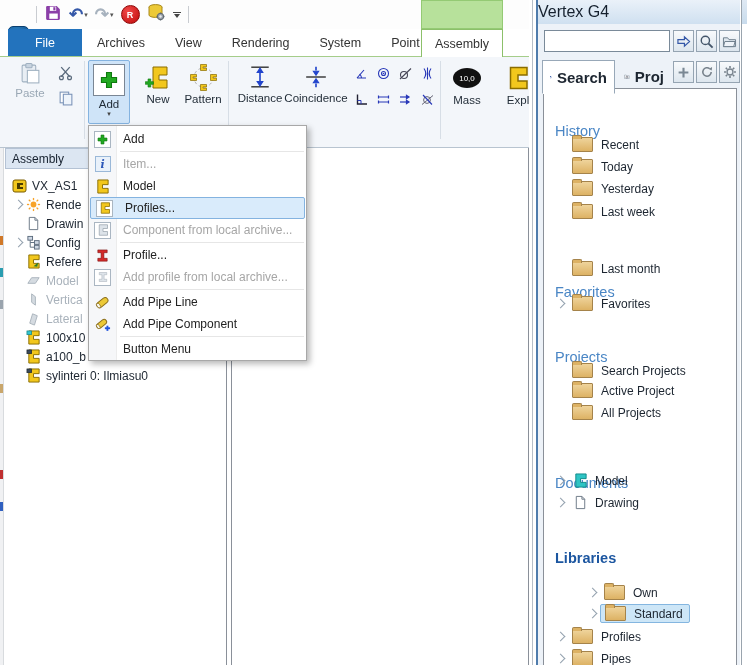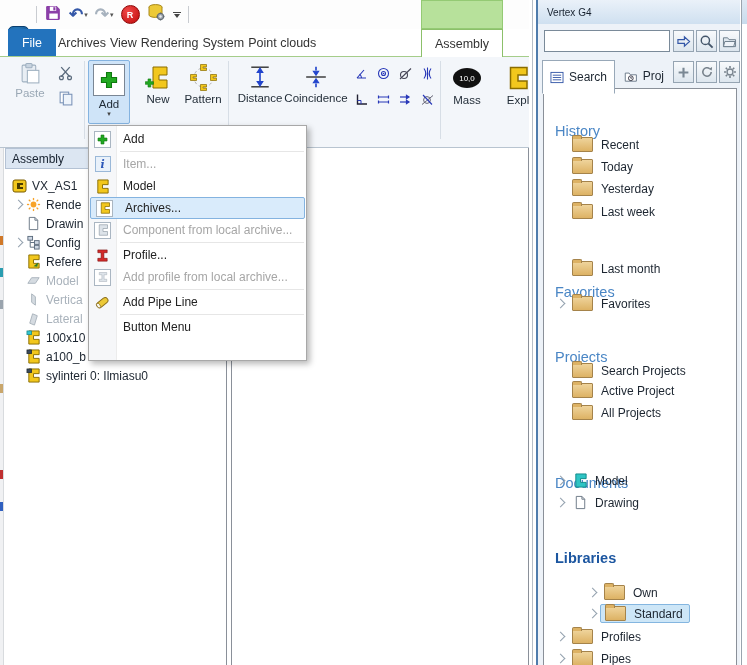--- a/index.html
+++ b/index.html
@@ -11,21 +11,21 @@
   .g4logo{width:19px;height:19px;background:radial-gradient(circle at 40% 35%,#2f86c8,#0d4f8b);border-radius:5px;color:#fff;font-size:8px;font-weight:bold;display:flex;align-items:center;justify-content:center;border:1px solid #0a3f70;margin-top:44px;}
   .undoglyph{font-size:17px;font-weight:bold;color:#3558a8;line-height:14px;}
   .redoglyph{font-size:17px;font-weight:bold;color:#a7b2be;line-height:14px;}
   .ddarrow{font-size:7px;color:#555;margin-left:1px;}
   .rbadge{width:17px;height:17px;border-radius:50%;background:radial-gradient(circle at 35% 30%,#f04848,#c00a0a);color:#fff;font-weight:bold;font-size:9px;display:flex;align-items:center;justify-content:center;border:1px solid #8e0606;}
   .custbtn{display:flex;flex-direction:column;align-items:center;gap:1px;}
   .custbtn .bar{width:8px;height:0;border-top:1.6px solid #444;}
   .tri-down{width:0;height:0;border-left:3.5px solid transparent;border-right:3.5px solid transparent;border-top:4px solid #444;}
   
   .tabrow{left:0;top:29px;width:529px;height:28px;background:#fff;border-bottom:1px solid #a5cd8a;display:flex;align-items:stretch;box-sizing:border-box;}
-  .tab{display:flex;align-items:center;justify-content:center;font-size:12.5px;padding:0 2px;color:#333;}
+  .tab{display:flex;align-items:center;justify-content:center;font-size:12.5px;padding:0 15px;color:#333;}
   .tab.file{background:#2373bd;color:#fff;min-width:44px;}
   .greenblock{left:421px;top:0;width:82px;height:29px;background:#b7e19b;border:1px solid #94ca74;box-sizing:border-box;}
   .tab.assembly{position:absolute;left:421px;top:29px;width:82px;height:28px;background:#fff;border:1px solid #8cc06a;border-bottom:none;box-sizing:border-box;z-index:2;}
   
   .ribbon{left:0;top:57px;width:529px;height:91px;background:#f3f6fa;border-bottom:1px solid #b8c4d0;box-sizing:border-box;overflow:hidden;}
   .rdiv{position:absolute;top:4px;width:1px;height:78px;background:#d7dee6;}
   .rbtn{position:absolute;display:flex;flex-direction:column;align-items:center;gap:2px;font-size:11.5px;color:#1f2a35;}
   .rbtn .lbl{white-space:nowrap;}
   .rbtn.gray{color:#9aa8b5;}
   .addbtn{background:#cfe4f8;border:1px solid #84b3e0;border-radius:2px;box-sizing:border-box;}
@@ -53,24 +53,24 @@
   .mi{position:relative;height:22px;display:flex;align-items:center;font-size:12px;color:#222;}
   .mi .mico{width:27px;display:flex;justify-content:center;flex:none;}
   .mi .mlbl{margin-left:7px;white-space:nowrap;}
   .mi.dis{color:#a6a6a6;}
   .mi.hl{margin:0 1px;border:1px solid #84b3e0;background:#d9ebfb;border-radius:2px;height:20px;}
   .msep{height:1px;background:#e6e6e6;margin:1px 2px 1px 31px;}
   .icobox{width:17px;height:17px;background:#fff;border:1px solid #aab6c2;display:flex;align-items:center;justify-content:center;box-sizing:border-box;}
   .iico{width:16px;height:16px;background:#e9f1fa;border:1px solid #9ab8d8;color:#2a56b8;font:italic bold 11px "DejaVu Serif",serif;display:flex;align-items:center;justify-content:center;box-sizing:border-box;}
   
   .browser{left:536px;top:0;width:204px;height:665px;background:#edf2f8;border-left:2px solid #4f7cac;box-sizing:border-box;}
-  .btitle{position:absolute;left:0;top:0;width:100%;height:24px;background:linear-gradient(#eaf1f9,#cfe0f0);display:flex;align-items:center;padding-left:9px;font-size:10px;color:#15202e;box-sizing:border-box;}
+  .btitle{position:absolute;left:0;top:0;width:100%;height:24px;background:linear-gradient(#eaf1f9,#cfe0f0);display:flex;align-items:center;font-size:16px;color:#15202e;box-sizing:border-box;}
   .searchbox{position:absolute;left:6px;top:30px;width:126px;height:22px;border:1px solid #7a8a99;background:#fff;font-size:12px;box-sizing:border-box;padding:0 4px;font-family:"Liberation Sans",sans-serif;}
   .ibtn{position:absolute;width:21px;height:22px;background:linear-gradient(#f8fafc,#dde6ee);border:1px solid #95a4b2;display:flex;align-items:center;justify-content:center;box-sizing:border-box;}
-  .btab{position:absolute;display:flex;align-items:center;gap:5px;font-size:12px;height:26px;padding:16px 7px;box-sizing:border-box;white-space:nowrap;overflow:hidden;}
+  .btab{position:absolute;display:flex;align-items:center;gap:5px;font-size:15px;height:26px;padding:16px 7px;box-sizing:border-box;white-space:nowrap;overflow:hidden;font-weight:bold;}
   .btab.active{background:#fff;border:1px solid #98a8b8;border-bottom:1px solid #fff;z-index:3;}
   .bcontent{position:absolute;left:5px;top:88px;width:194px;height:577px;background:#fff;border:1px solid #8a9099;border-bottom:none;box-sizing:border-box;overflow:hidden;}
   .sectitle{position:absolute;left:11px;font-size:14.5px;color:#4a86c5;margin-top:17px;}
   .sectitle.bold{font-weight:bold;color:#1c56a0;}
   .brow{position:absolute;display:flex;align-items:center;height:19px;font-size:12px;color:#1c2530;white-space:nowrap;}
   .brow .chevslot{width:16px;display:flex;justify-content:center;flex:none;}
   .folder{width:19px;height:13px;background:linear-gradient(#efd49c,#ddb264);border:1px solid #a5834a;border-radius:1px;position:relative;flex:none;margin-right:8px;}
   .folder::before{content:"";position:absolute;top:-3.5px;left:-1px;width:8px;height:3px;background:#ddb264;border:1px solid #a5834a;border-bottom:none;border-radius:2px 2px 0 0;}
   .selwrap{display:flex;align-items:center;background:#cde6f7;border:1px solid #84b6e0;border-radius:2px;padding:1px 6px 1px 2px;}
   .rsliver{left:741px;top:0;width:6px;height:665px;background:#fff;border-left:1px solid #9aa4ae;box-sizing:border-box;}
@@ -476,21 +476,21 @@
       <span class="mlbl">Model</span>
     </div>
     <div class="mi hl">
       <span class="mico">
           <span class="icobox">
             <svg width="12" height="12" viewBox="0 0 16 16">
               <path d="M3 1 h11 v5 h-6 v4 h6 v5 H3 z" fill="#f2c71d" stroke="#8a6d00"></path>
             </svg>
           </span>
         </span>
-      <span class="mlbl">Archives...</span>
+      <span class="mlbl">Profiles...</span>
     </div>
     <div class="mi dis">
       <span class="mico">
           <span class="icobox">
             <svg width="12" height="12" viewBox="0 0 16 16">
               <path d="M3 1 h11 v5 h-6 v4 h6 v5 H3 z" fill="#dde3e9" stroke="#9aa4ae"></path>
             </svg>
           </span>
         </span>
       <span class="mlbl">Component from local archive...</span>
@@ -518,20 +518,35 @@
     <div class="mi">
       <span class="mico">
           <svg width="16" height="16" viewBox="0 0 17 17">
             <g transform="rotate(-38 8 9)">
               <rect x="1" y="6" width="13.5" height="6" rx="3" fill="#ecc937" stroke="#8a6d1a"></rect>
               <ellipse cx="2.6" cy="9" rx="1.7" ry="2.9" fill="#faf8ee" stroke="#8a6d1a" stroke-width=".8"></ellipse>
             </g>
           </svg>
         </span>
       <span class="mlbl">Add Pipe Line</span>
+    </div>
+    <div class="mi">
+      <span class="mico">
+          <svg width="16" height="16" viewBox="0 0 17 17">
+            <g transform="rotate(-38 8 8)">
+              <rect x="1" y="5" width="12" height="5.4" rx="2.7" fill="#ecc937" stroke="#8a6d1a"></rect>
+              <ellipse cx="2.5" cy="7.7" rx="1.5" ry="2.6" fill="#faf8ee" stroke="#8a6d1a" stroke-width=".8"></ellipse>
+            </g>
+            <g stroke="#2255dd" stroke-width="2">
+              <path d="M10.5 13 h5.5"></path>
+              <path d="M13.2 10.3 v5.5"></path>
+            </g>
+          </svg>
+        </span>
+      <span class="mlbl">Add Pipe Component</span>
     </div>
     <div class="msep"></div>
     <div class="mi">
       <span class="mico"></span>
       <span class="mlbl">Button Menu</span>
     </div>
   </div>
 
   <div class="abs browser">
     <div class="btitle">

